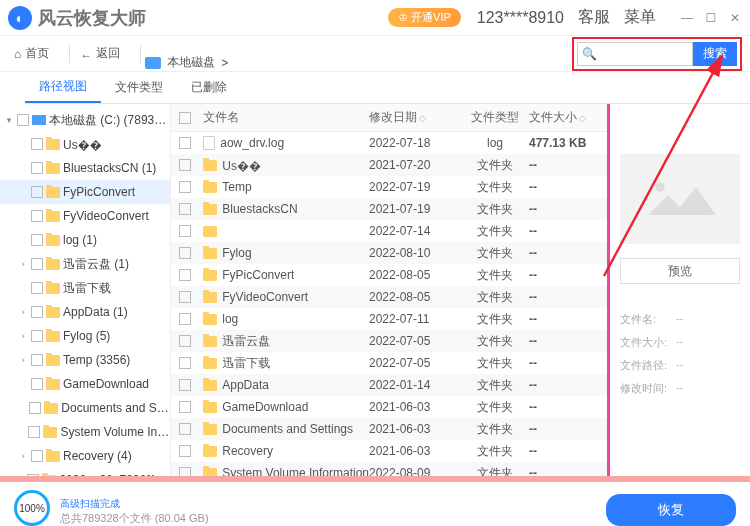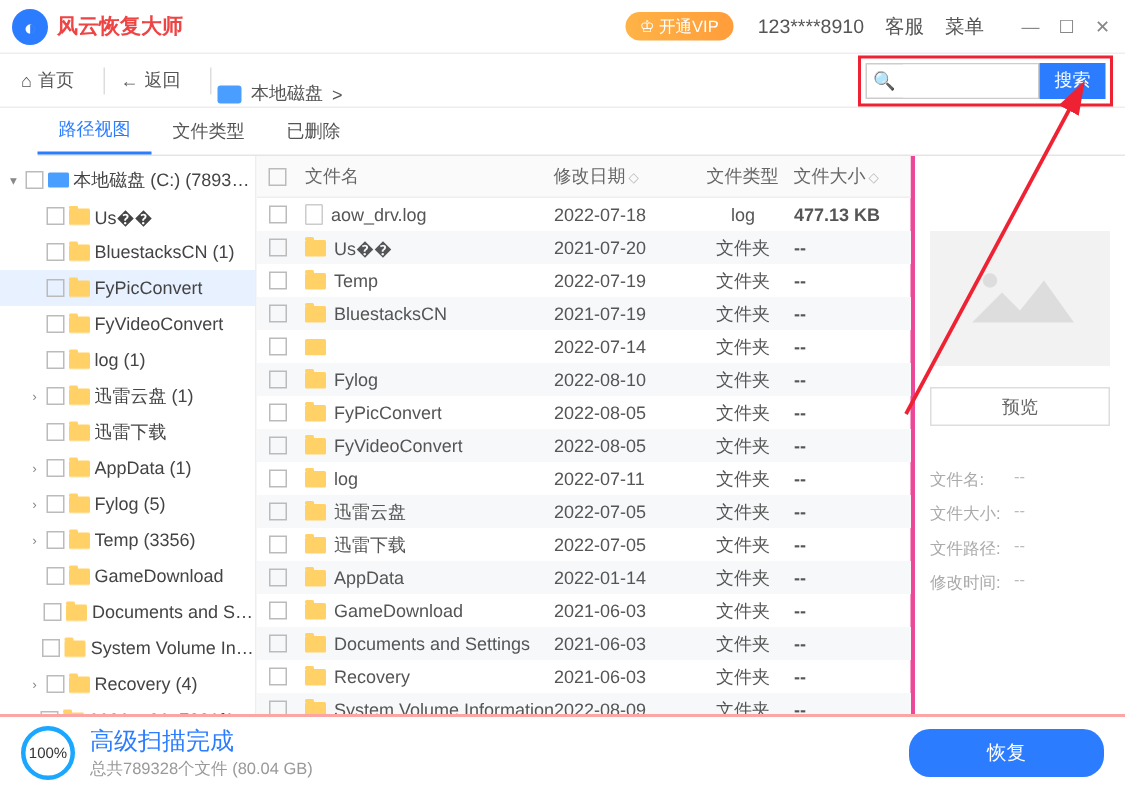--- a/index.html
+++ b/index.html
@@ -1,24 +1,24 @@
 <!DOCTYPE html>
 <html><head>
 <meta charset="utf-8">
 <style>
 * { margin: 0; padding: 0; box-sizing: border-box; font-family: "Microsoft YaHei", Arial, sans-serif; }
 body { width: 750px; height: 526px; background: #fff; overflow: hidden; font-size: 12px; color: #333; position: relative; }
 
 .titlebar { height: 36px; background: #fff; display: flex; align-items: center; padding: 0 8px; border-bottom: 1px solid #eee; }
 .logo-wrap { display: flex; align-items: center; gap: 6px; }
 .logo-icon { width: 24px; height: 24px; background: #2b7cff; border-radius: 50%; display: flex; align-items: center; justify-content: center; color: #fff; font-size: 14px; }
-.logo-text { font-weight: bold; color: #ef4444; font-size: 14px; }
+.logo-text { font-weight: bold; color: #737373; font-size: 18px; }
 .titlebar-spacer { flex: 1; }
 .vip-btn { background: linear-gradient(90deg,#ffb347,#ff9d3a); color: #fff; border-radius: 12px; padding: 2px 10px; font-size: 11px; display: flex; align-items: center; gap: 3px; cursor: pointer; margin-right: 16px; }
-.title-item { margin-right: 14px; color: #555; cursor: pointer; font-size: 13px; }
+.title-item { margin-right: 14px; color: #555; cursor: pointer; font-size: 16px; }
 .win-btn { width: 14px; height: 14px; margin-left: 10px; color: #888; cursor: pointer; display: flex; align-items: center; justify-content: center; }
 
 .toolbar { height: 36px; display: flex; align-items: center; border-bottom: 1px solid #eee; padding: 0 8px; }
 .tb-btn { display: flex; align-items: center; gap: 4px; color: #555; cursor: pointer; margin-right: 10px; padding: 3px 6px; }
 .tb-sep { width: 1px; height: 18px; background: #ddd; margin: 0 4px; }
 .breadcrumb { display: flex; align-items: center; gap: 6px; color: #555; margin-top: 18px; }
 .disk-icon { width: 16px; height: 12px; background: #4a9eff; border-radius: 2px; display: inline-block; }
 .toolbar-spacer { flex: 1; }
 .search-wrap { display: flex; align-items: center; border: 2px solid #e23; padding: 3px; position: relative; }
 .search-box { display: flex; align-items: center; border: 1px solid #ccc; height: 24px; }
@@ -63,24 +63,24 @@
 .cell-size { width: 78px; font-weight: bold; }
 
 .preview { width: 140px; padding: 10px; display: flex; flex-direction: column; }
 .preview-img { width: 120px; height: 90px; background: #f2f2f2; margin: 40px auto 10px; position: relative; display:flex; align-items:center; justify-content:center; }
 .preview-img svg { width: 80px; height: 50px; }
 .preview-btn { border: 1px solid #ddd; background: #fff; height: 26px; width: 120px; margin: 4px auto 20px; cursor: pointer; color: #666; font-size: 12px; }
 .meta-row { display: flex; font-size: 11px; color: #aaa; margin: 8px 0; }
 .meta-label { width: 56px; }
 .meta-val { color: #bbb; }
 
-.footer { height: 50px; border-top: 2px solid #fca5a5; display: flex; align-items: center; padding: 0 14px; gap: 10px; }
+.footer { height: 50px; border-top: 6px solid #fca5a5; display: flex; align-items: flex-end; padding: 0 14px; gap: 10px; }
 .progress-ring { width: 36px; height: 36px; border: 3px solid #1aa7ff; border-radius: 50%; display: flex; align-items: center; justify-content: center; font-size: 10px; color: #333; }
 .footer-text { flex: 1; }
-.footer-title { color: #2b7cff; font-size: 16px; }
+.footer-title { color: #2b7cff; font-size: 10px; }
 .footer-sub { color: #999; font-size: 11px; }
 .recover-btn { background: #2b7cff; color: #fff; border: none; width: 130px; height: 32px; font-size: 13px; cursor: pointer; border-radius: 14px; }
 
 .arrow-annot { position: absolute; top: 46px; right: 6px; pointer-events: none; }
 .arrow-annot svg { overflow: visible; }
 
 ::-webkit-scrollbar { width: 8px; }
 ::-webkit-scrollbar-thumb { background: #ccc; border-radius: 4px; }
 </style>
 </head>

